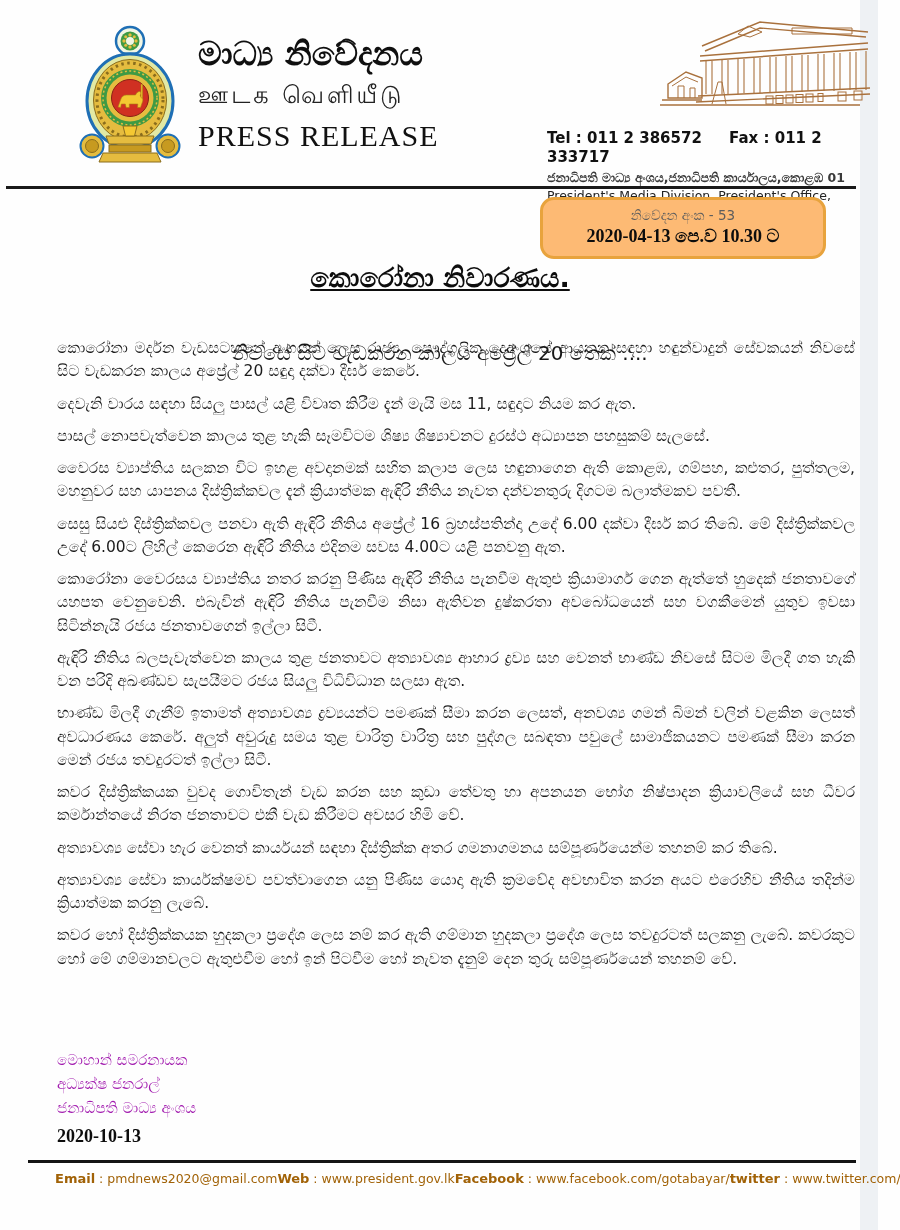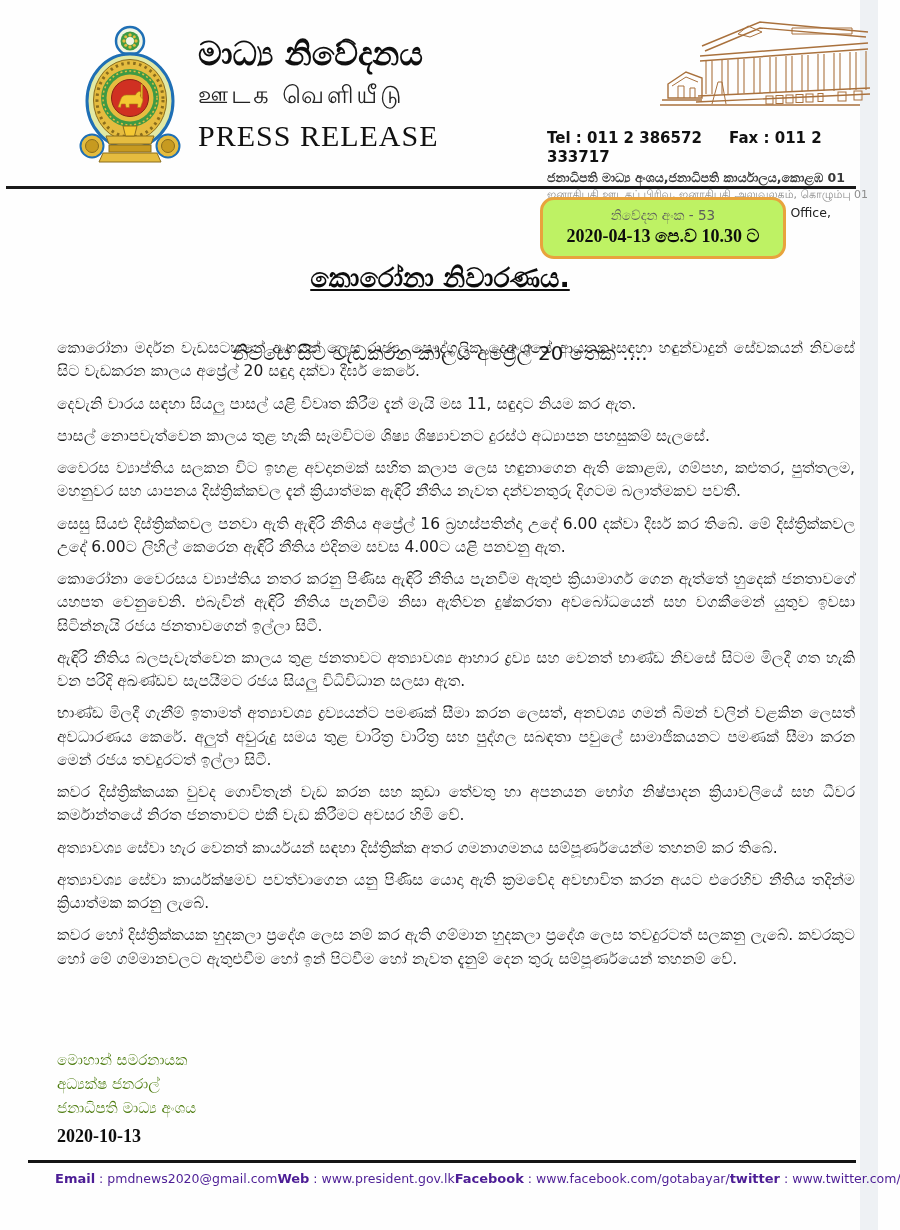--- a/index.html
+++ b/index.html
@@ -21,41 +21,41 @@
   .tel-line { font-weight:bold; font-size:15px; color:#111; }
   .tel-line .gap { display:inline-block; width:22px; }
   .addr-si { font-weight:bold; font-size:12.5px; color:#3a3a3a; margin-top:3px; }
   .addr-ta { font-size:11px; color:#8d8d8d; margin-top:3px; }
   .addr-en { font-size:12.5px; color:#222; margin-top:3px; }
 
   .header-divider { position:absolute; left:6px; top:186px; width:850px; height:3px; background:#1a1a1a; }
 
   
   .notice-box {
-    position:absolute; left:540px; top:197px; width:232px; padding:7px 4px 9px;
-    border:3px solid var(--accent,#E8A33D); border-radius:14px; text-align:center; background:#bef264;
+    position:absolute; left:540px; top:197px; width:232px; padding:7px 24px 9px;
+    border:3px solid var(--accent,#E8A33D); border-radius:14px; text-align:center; background:#fdba74;
   }
   .notice-line1 { font-size:13.5px; color:#5d5d5d; }
   .notice-line2 { font-family:"Liberation Serif", serif; font-size:18px; font-weight:bold; color:#0d0d0d; margin-top:2px; }
 
   
   .doc-title { position:absolute; left:0; top:262px; width:880px; text-align:center; font-size:27px; font-weight:bold; text-decoration:underline; color:#0d0d0d; }
   .doc-subtitle { position:absolute; left:0; top:297px; width:880px; text-align:center; font-size:20px; color:#171717;margin-top:44px; }
 
   
   .body-text { position:absolute; left:57px; top:337px; width:798px; font-size:15.5px; line-height:1.5; text-align:justify; color:#1b1b1b; }
   .body-text p { margin:0 0 9px 0; }
 
   
-  .signature { position:absolute; left:57px; top:1048px; font-size:15px; line-height:1.6; color:#4d7c0f; }
+  .signature { position:absolute; left:57px; top:1048px; font-size:15px; line-height:1.6; color:#a21caf; }
   .doc-date { position:absolute; left:57px; top:1126px; font-family:"Liberation Serif", serif; font-size:18px; font-weight:bold; color:#0d0d0d; }
 
   
   .footer-divider { position:absolute; left:28px; top:1160px; width:828px; height:2.5px; background:#141414; }
-  .footer { position:absolute; left:55px; top:1171px; width:800px; display:flex; justify-content:space-between; font-size:12.5px; color:#4c1d95; white-space:nowrap; }
+  .footer { position:absolute; left:55px; top:1171px; width:800px; display:flex; justify-content:space-between; font-size:12.5px; color:#a16207; white-space:nowrap; }
   .footer b { font-size:13px; }
 </style>
 </head>
 <body>
 
 <div id="page">
   <div class="scan-strip"></div>
 
   <svg class="emblem" viewBox="0 0 110 146">
 
@@ -163,21 +163,20 @@
   </svg>
 
   <div class="contact">
     <div class="tel-line">
       <span>Tel</span>
       <span>: 011 2 386572</span><span class="gap"></span>
       <span>Fax</span>
       <span>: 011 2 333717</span>
     </div>
     <div class="addr-si">ජනාධිපති මාධ්‍ය අංශය,ජනාධිපති කාර්යාලය,කොළඹ 01</div>
-    <div class="addr-ta">ஜனாதிபதி ஊடகப் பிரிவு, ஜனாதிபதி அலுவலகம், கொழும்பு 01</div>
     <div class="addr-en">President's Media Division, President's Office, Colombo 01</div>
   </div>
 
   <div class="header-divider"></div>
 
   <div class="notice-box">
     <div class="notice-line1">නිවේදන අංක - 53</div>
     <div class="notice-line2">2020-04-13 පෙ.ව 10.30 ට</div>
   </div>
 

